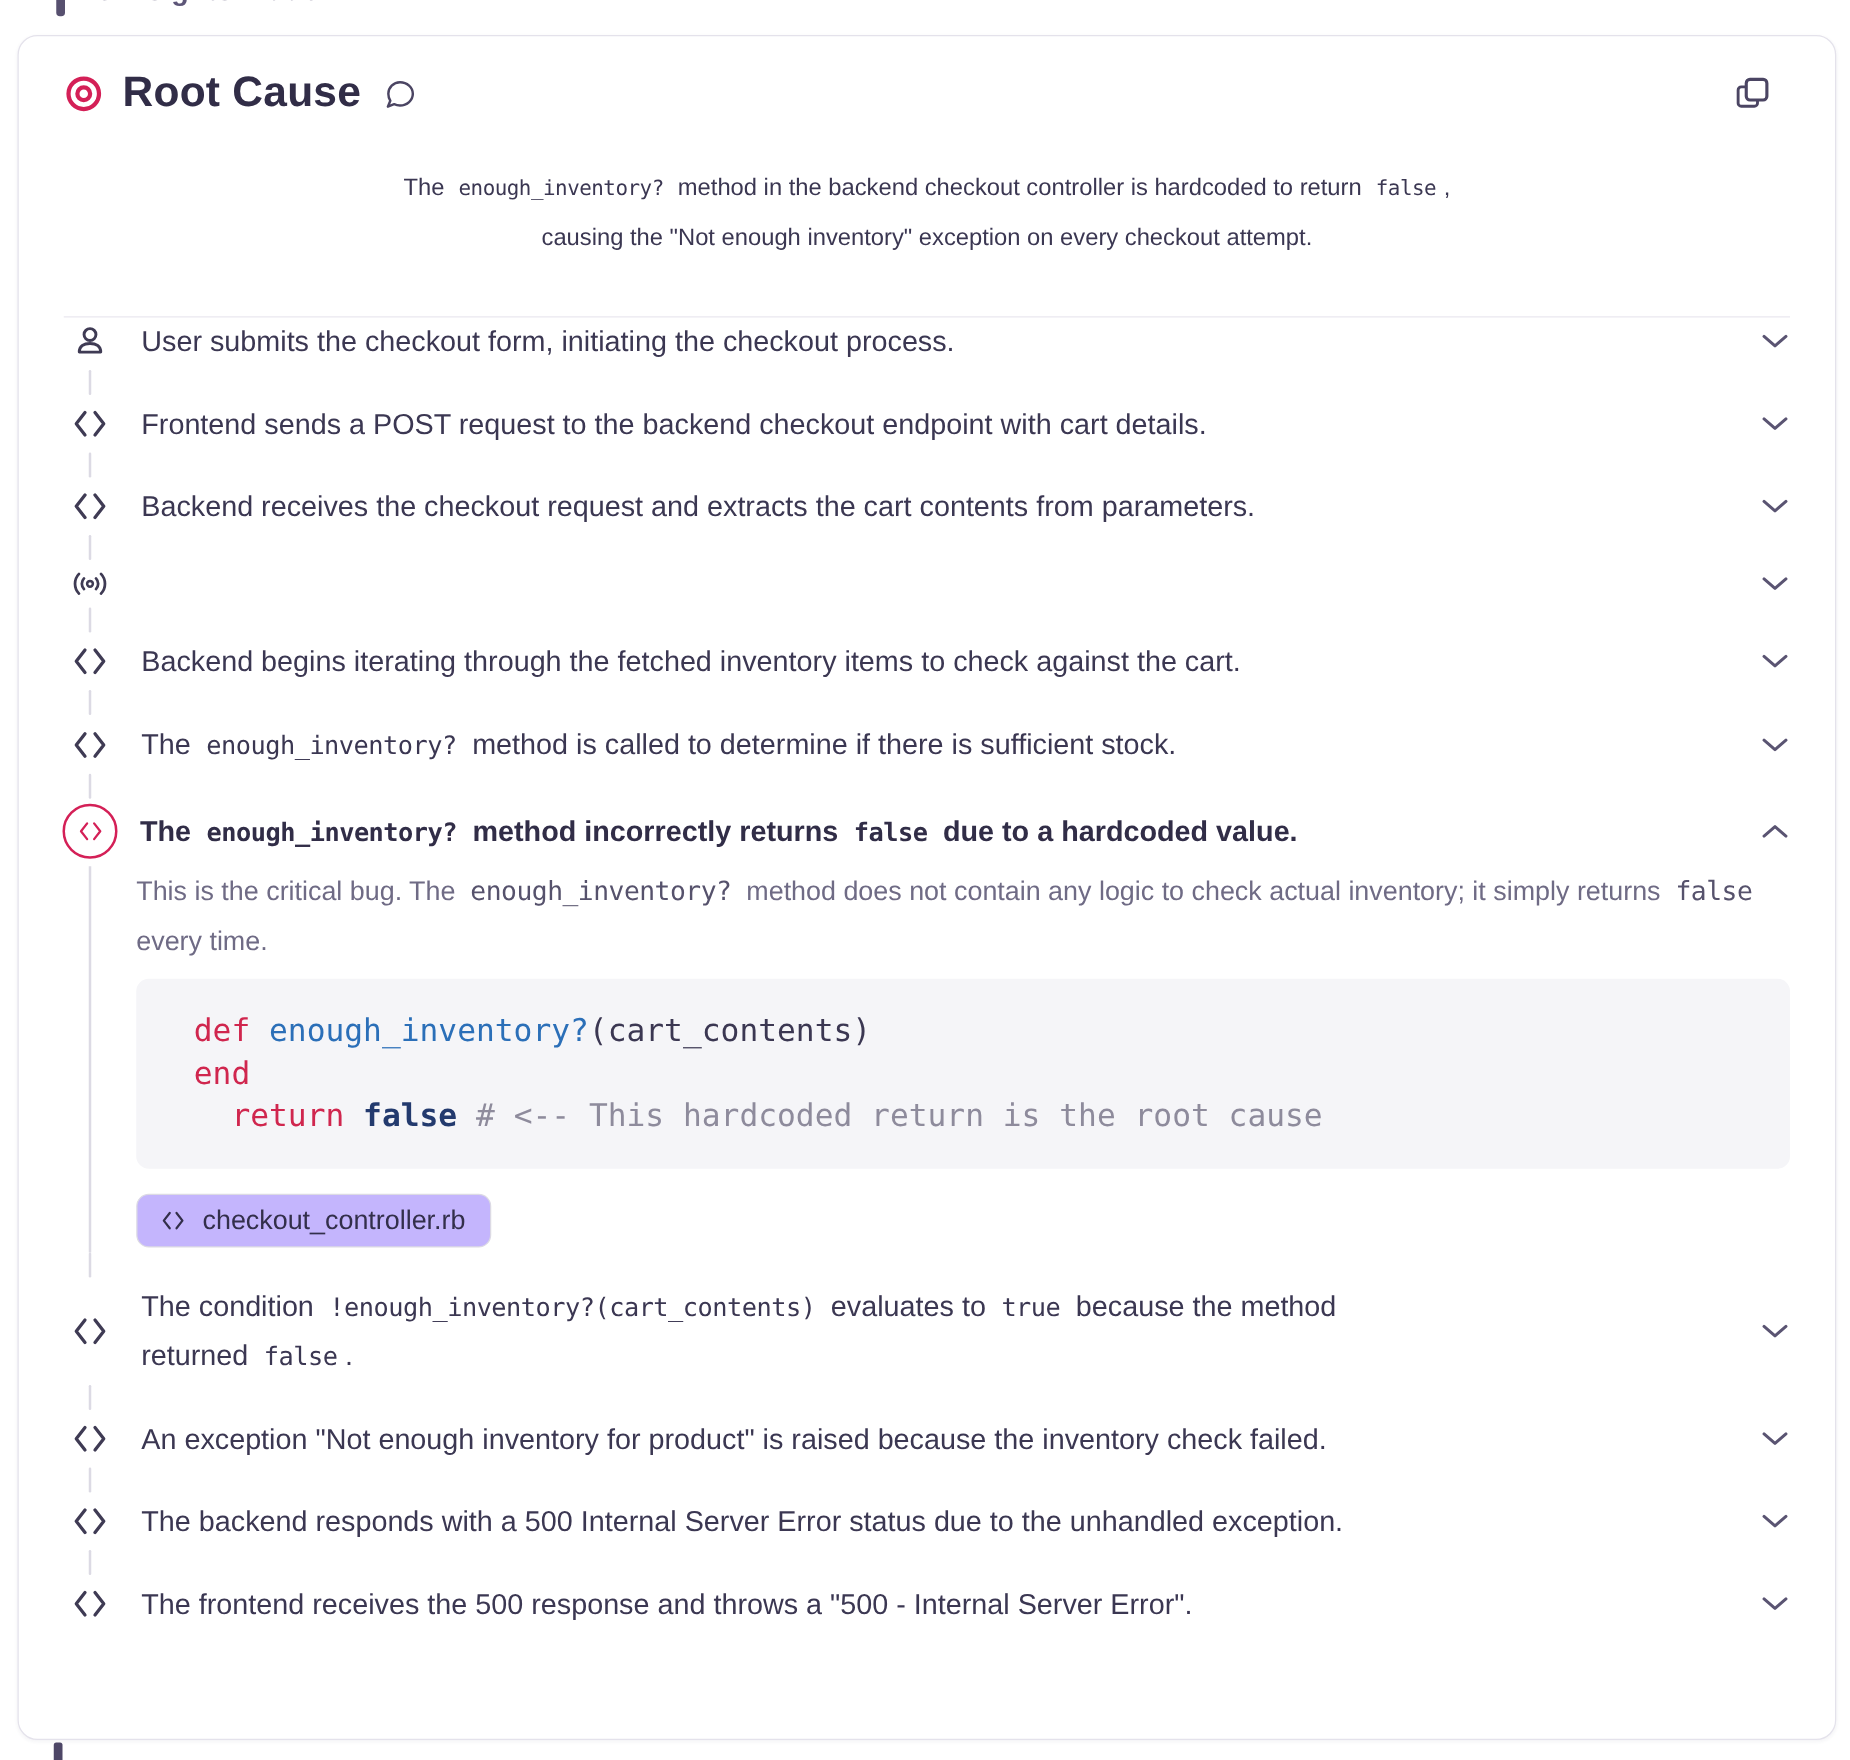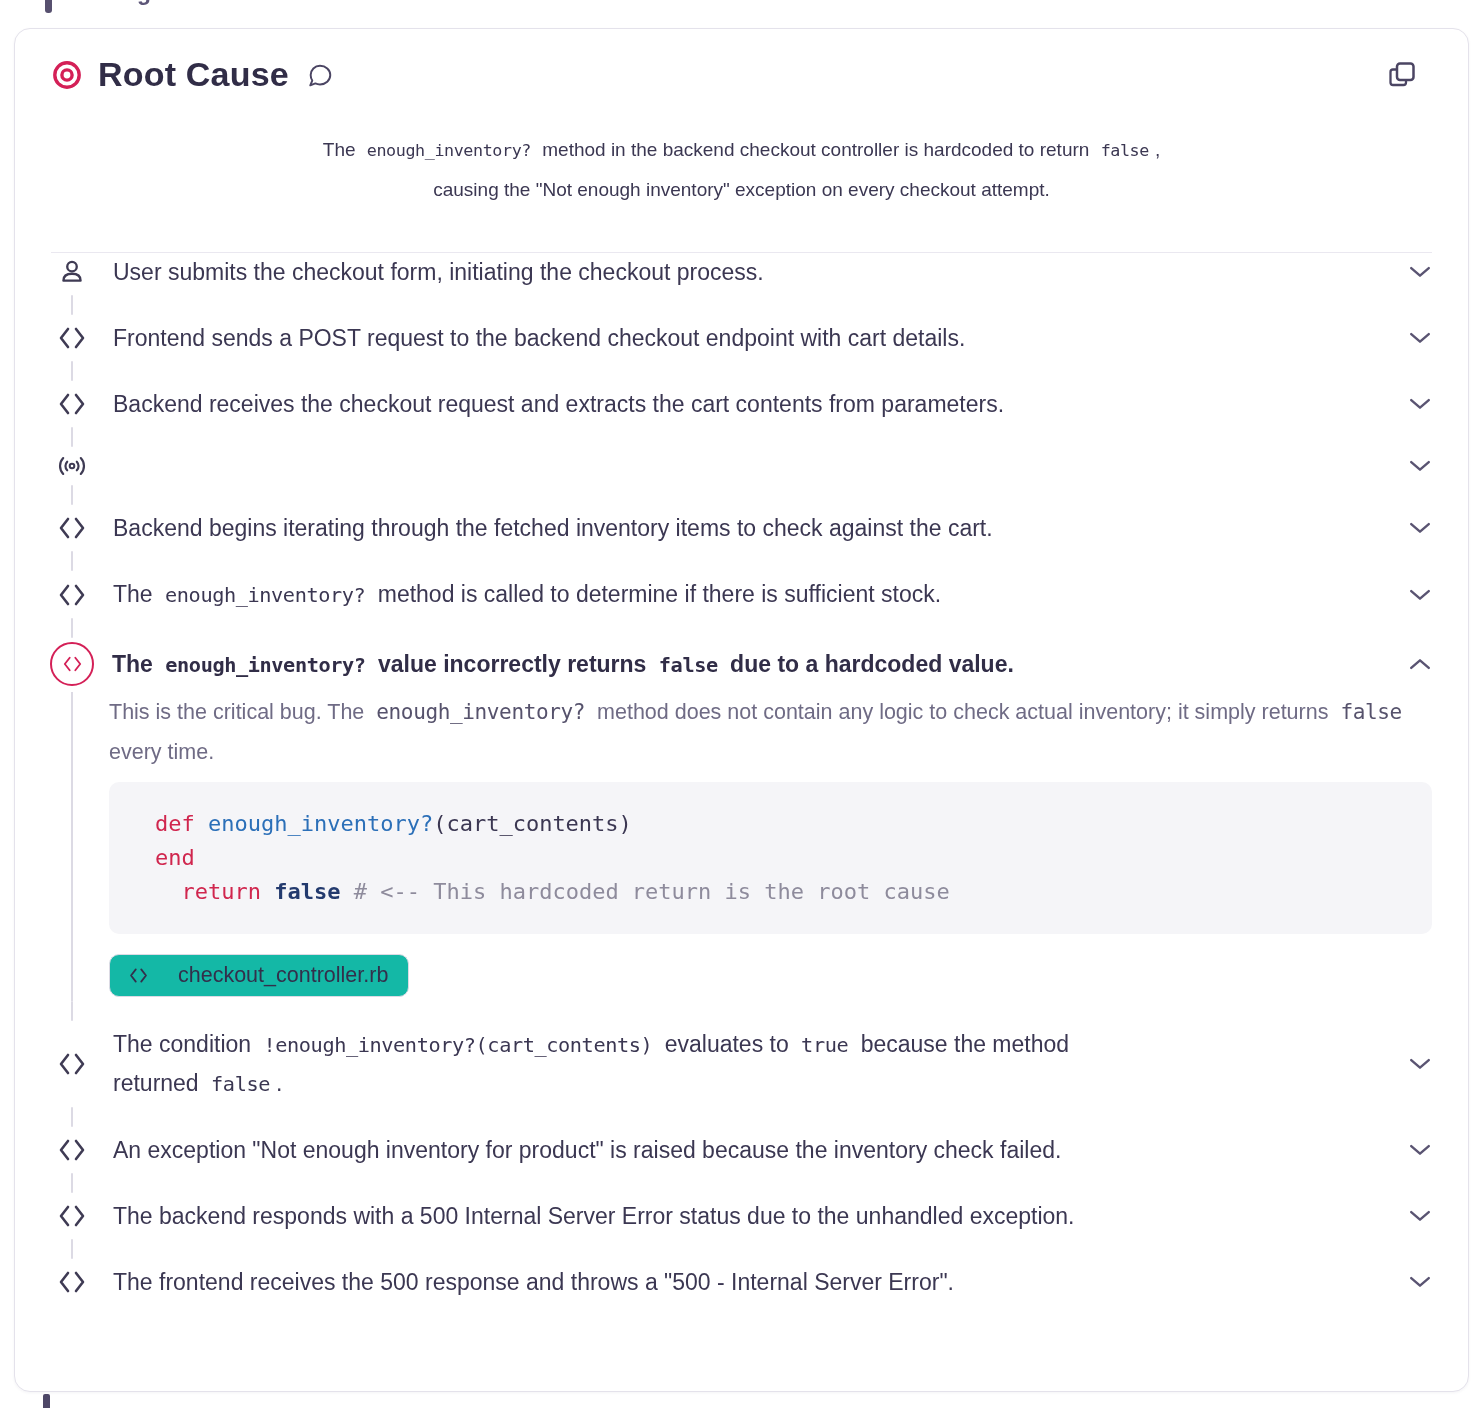--- a/index.html
+++ b/index.html
@@ -64,33 +64,33 @@
 
   .body-connector { position:absolute; left:20px; top:50px; bottom:-4px; width:2px; background:#dcdae4; }
 
   .step-body { margin-left:58px; position:relative; z-index:1; }
   .detail { font-size:21.5px; line-height:40px; color:#6f6b85; margin:6px 0 0; max-width:1310px; }
   .detail .inline-code { color:#56526c; font-size:0.98em; }
 
   .codeblock {
     margin-top:10px; background:#f5f5f8; border-radius:10px;
     padding:25px 24px 25px 46px;
-    font-family:"DejaVu Sans Mono", monospace; font-size:22px; line-height:34px;
+    font-family:"DejaVu Sans Mono", monospace; font-size:25px; line-height:34px;
     color:#3b3752;
   }
   .code-line { white-space:pre; }
   .tok-kw { color:#d0264e; }
   .tok-fn { color:#2b6fb8; }
   .tok-lit { color:#233a6e; font-weight:bold; }
   .tok-cmt { color:#8e8b9c; }
 
   .file-chip {
-    display:inline-flex; align-items:center; gap:29px; margin-top:20px;
+    display:inline-flex; align-items:center; gap:13px; margin-top:20px;
     border:1.5px solid #dcdae4; border-radius:10px; padding:8px 20px 8px 18px;
-    font-size:21.5px; color:#332f4b; background:#14b8a6; cursor:pointer;
+    font-size:21.5px; color:#332f4b; background:#c4b5fd; cursor:pointer;
   }
   .file-chip svg { width:21px; height:19px; color:#332f4b; }
 </style>
 </head>
 <body>
 
 <div class="top-bar"></div>
 <div class="top-text">3 insights hidden</div>
 
 <div class="card">
@@ -200,21 +200,21 @@
       </div>
       <div class="connector"></div>
       <div class="step expanded">
         <div class="body-connector"></div>
         <div class="step-row">
           <span class="critical-wrap">
             <svg viewBox="0 0 30 28" fill="none">
               <path d="M11 5 L4 14 L11 23 M19 5 L26 14 L19 23" stroke="currentColor" stroke-width="2.6" stroke-linecap="round" stroke-linejoin="round"></path>
             </svg>
           </span>
-          <div class="step-text bold"><span>The </span><span class="inline-code">enough_inventory?</span><span> value incorrectly returns </span><span class="inline-code">false</span><span> due to a hardcoded value.</span></div>
+          <div class="step-text bold"><span>The </span><span class="inline-code">enough_inventory?</span><span> method incorrectly returns </span><span class="inline-code">false</span><span> due to a hardcoded value.</span></div>
           <span class="chevron"><svg viewBox="0 0 26 14" fill="none">
               <path d="M3.5 11.2 L13 3 L22.5 11.2" stroke="currentColor" stroke-width="2.6" stroke-linecap="round" stroke-linejoin="round"></path>
             </svg></span>
         </div>
         <div class="step-body"><p class="detail"><span>This is the critical bug. The </span><span class="inline-code">enough_inventory?</span><span> method does not contain any logic to check actual inventory; it simply returns </span><span class="inline-code">false</span><span> every time.</span></p><div class="codeblock">
             <div class="code-line"><span class="tok-kw">def</span><span> </span><span class="tok-fn">enough_inventory?</span><span>(cart_contents)</span></div>
             <div class="code-line"><span class="tok-kw">end</span></div>
             <div class="code-line"><span>  </span><span class="tok-kw">return</span><span> </span><span class="tok-lit">false</span><span> </span><span class="tok-cmt"># &lt;-- This hardcoded return is the root cause</span></div>
           </div><div class="file-chip">
             <span style="display: inline-flex;">

